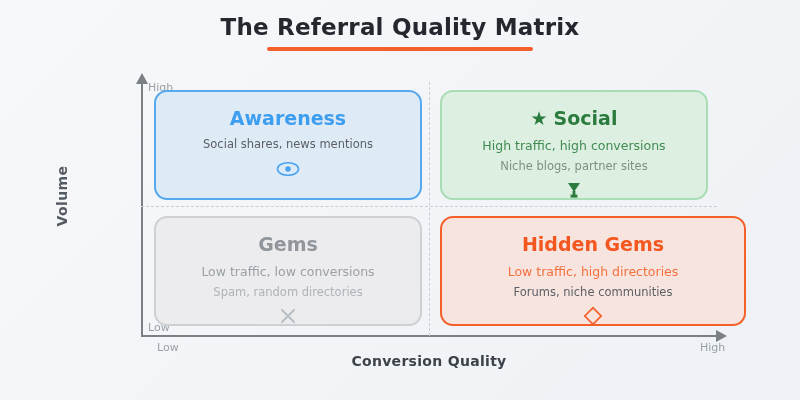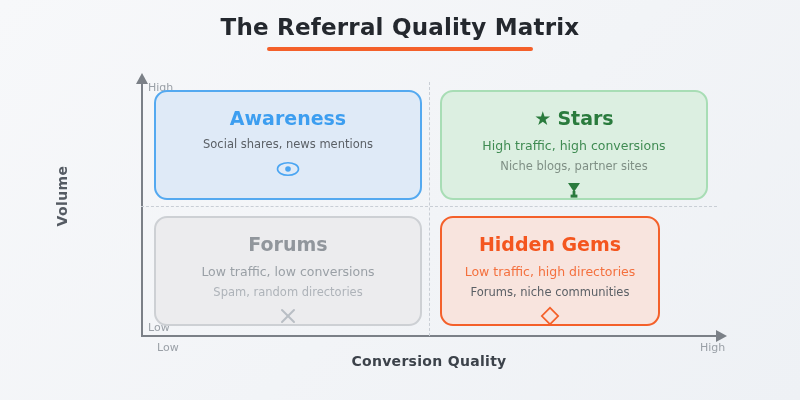--- a/index.html
+++ b/index.html
@@ -197,21 +197,21 @@
     left: 154px; top: 216px; width: 268px; height: 110px;
     background: #ececee;
     border-color: #cdd0d4;
   }
   #quad-noise .quad-title { color: #91969c; }
   #quad-noise .quad-sub   { color: #9aa0a6; }
   #quad-noise .quad-ex    { color: #aeb3b9; }
 
   
   #quad-gems {
-    left: 440px; top: 216px; width: 220px; height: 110px;
+    left: 440px; top: 216px; width: 306px; height: 110px;
     background: #f8e4de;
     border-color: #f4602a;
   }
   #quad-gems .quad-title { color: #f4561f; }
   #quad-gems .quad-sub   { color: #f4703e; }
   #quad-gems .quad-ex    { color: #5b6066; }
 
   
   .watermark {
     position: absolute;
@@ -257,36 +257,36 @@
       <svg width="24" height="16" viewBox="0 0 24 16" aria-hidden="true">
         <ellipse cx="12" cy="8" rx="10.5" ry="6.3" fill="none" stroke="#4aa5f2" stroke-width="1.6"></ellipse>
         <circle cx="12" cy="8" r="2.8" fill="#4aa5f2"></circle>
       </svg>
     </div>
   </div>
 
   <div class="quad" id="quad-stars">
     <div class="quad-title">
       <span>★</span>
-      <span>Stars</span>
+      <span>Social</span>
     </div>
     <div class="quad-sub">High traffic, high conversions</div>
     <div class="quad-ex">Niche blogs, partner sites</div>
     <div class="quad-icon">
       <svg width="20" height="20" viewBox="0 0 20 20" aria-hidden="true">
         <polygon points="4,3 16,3 10,12" fill="#2a7b3d"></polygon>
         <rect x="8.6" y="11" width="2.8" height="4" fill="#2a7b3d"></rect>
         <rect x="6.6" y="14.6" width="6.8" height="3" fill="#2a7b3d"></rect>
       </svg>
     </div>
   </div>
 
   <div class="quad" id="quad-noise">
     <div class="quad-title">
-      <span>Forums</span>
+      <span>Gems</span>
     </div>
     <div class="quad-sub">Low traffic, low conversions</div>
     <div class="quad-ex">Spam, random directories</div>
     <div class="quad-icon">
       <svg width="20" height="20" viewBox="0 0 20 20" aria-hidden="true">
         <line x1="4" y1="4" x2="16" y2="16" stroke="#b9bec4" stroke-width="2" stroke-linecap="round"></line>
         <line x1="16" y1="4" x2="4" y2="16" stroke="#b9bec4" stroke-width="2" stroke-linecap="round"></line>
       </svg>
     </div>
   </div>

